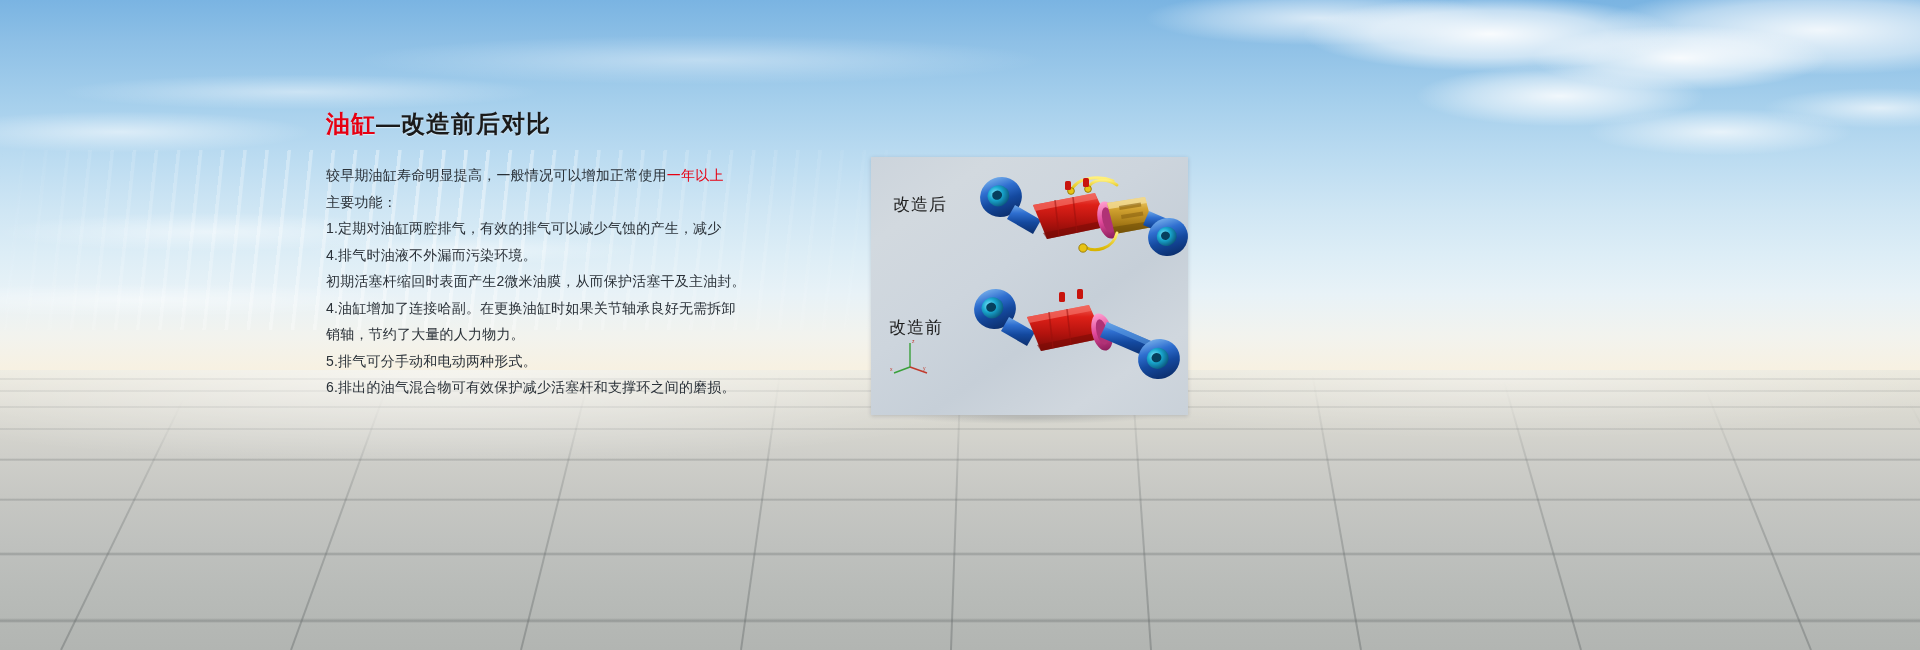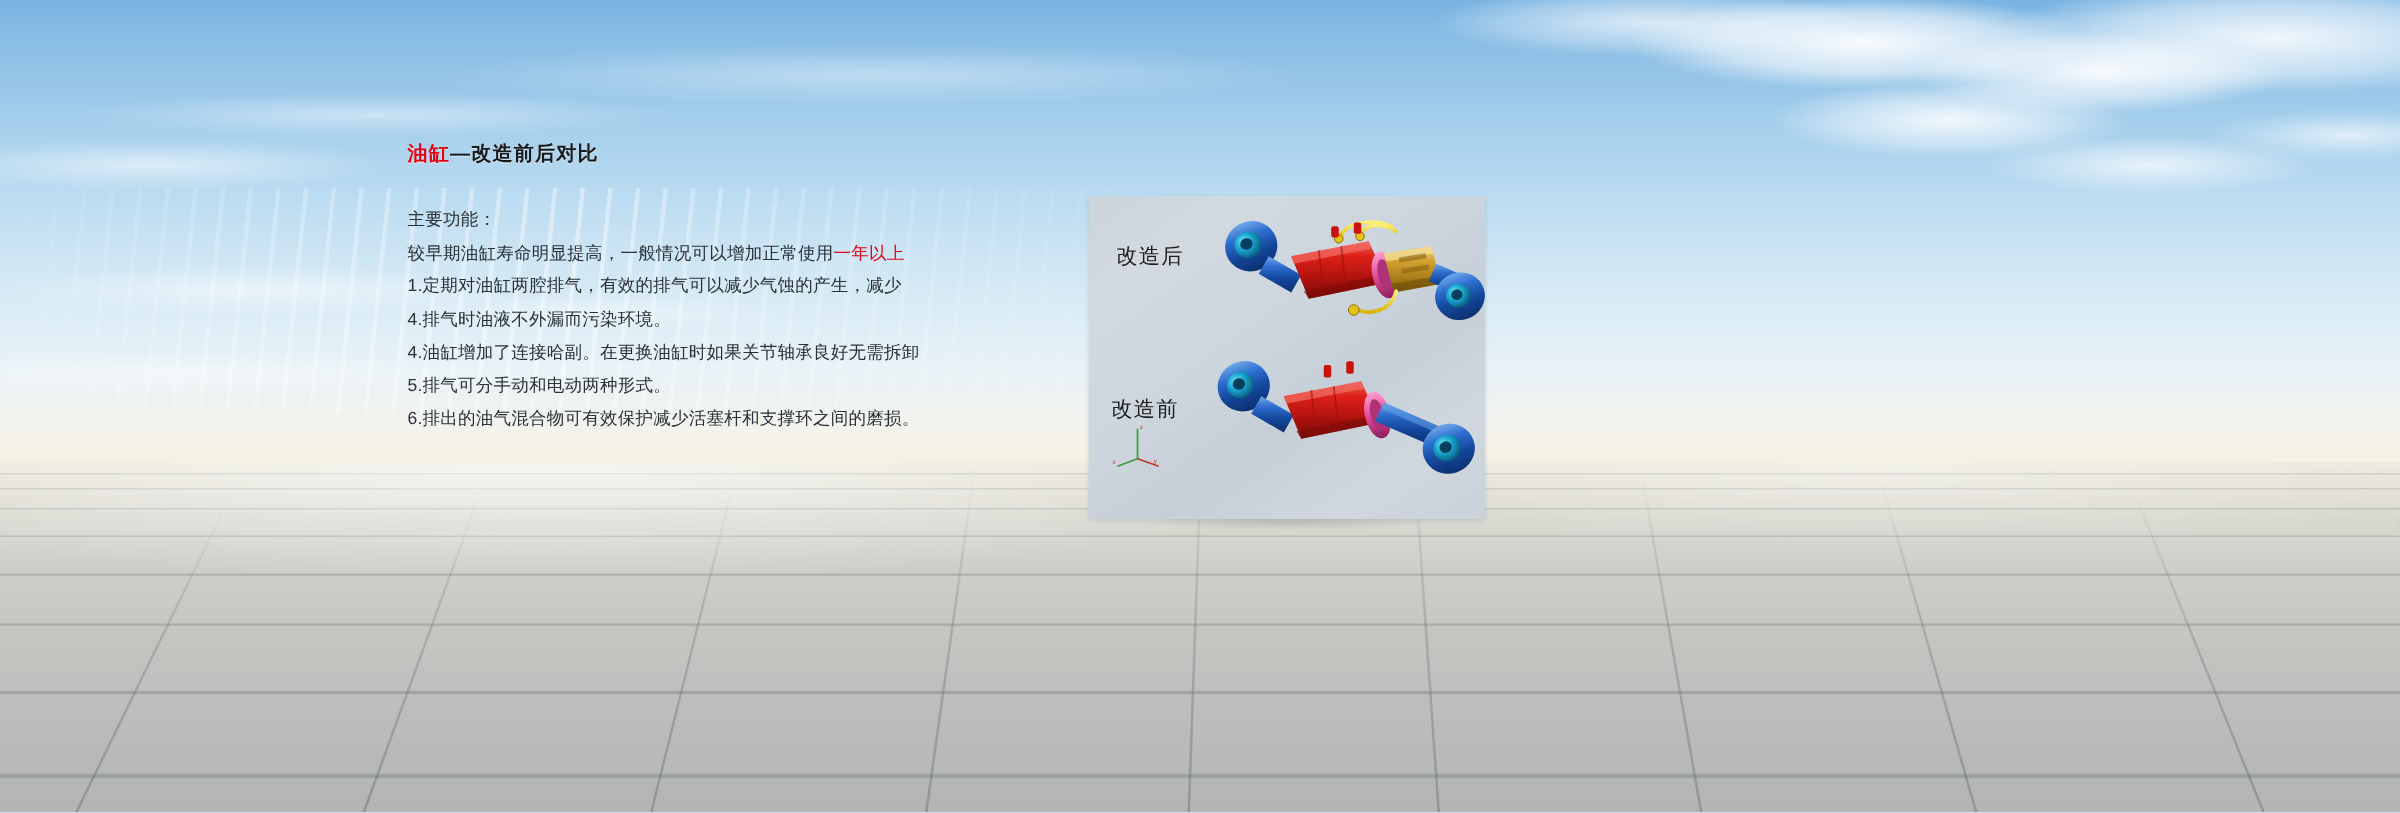--- a/index.html
+++ b/index.html
@@ -128,21 +128,21 @@
 
   
   .text-block {
     position: absolute;
     left: 326px;
     top: 106px;
     width: 540px;
   }
 
   .headline {
-    font-size: 16px;
+    font-size: 24px;
     font-weight: bold;
     letter-spacing: 1px;
     line-height: 36px;
     white-space: nowrap;
     color: #1a1a1a;
     text-shadow: 0 1px 1px rgba(255,255,255,.5);
   }
   .headline .hl-red { color: #e60012; }
   .headline .hl-dark { color: #1a1a1a; }
 
@@ -233,25 +233,27 @@
   <div class="panel-shadow"></div>
 
   <div class="text-block">
 
     <div class="headline">
       <span class="hl-red">油缸</span><span class="hl-dark">—改造前后对比</span>
     </div>
 
 
     <div class="body-lines">
+      <div class="ln"><span>较早期油缸寿命明显提高，一般情况可以增加正常使用</span><span class="red">一年以上</span></div>
       <div class="ln"><span>主要功能：</span></div>
-      <div class="ln"><span>较早期油缸寿命明显提高，一般情况可以增加正常使用</span><span class="red">一年以上</span></div>
       <div class="ln"><span>1.定期对油缸两腔排气，有效的排气可以减少气蚀的产生，减少</span></div>
       <div class="ln"><span>4.排气时油液不外漏而污染环境。</span></div>
+      <div class="ln"><span>初期活塞杆缩回时表面产生2微米油膜，从而保护活塞干及主油封。</span></div>
       <div class="ln"><span>4.油缸增加了连接哈副。在更换油缸时如果关节轴承良好无需拆卸</span></div>
+      <div class="ln"><span>销轴，节约了大量的人力物力。</span></div>
       <div class="ln"><span>5.排气可分手动和电动两种形式。</span></div>
       <div class="ln"><span>6.排出的油气混合物可有效保护减少活塞杆和支撑环之间的磨损。</span></div>
     </div>
   </div>
 
   <div class="panel">
 
     <div class="panel-label label-after">改造后</div>
     <div class="panel-label label-before">改造前</div>
 

